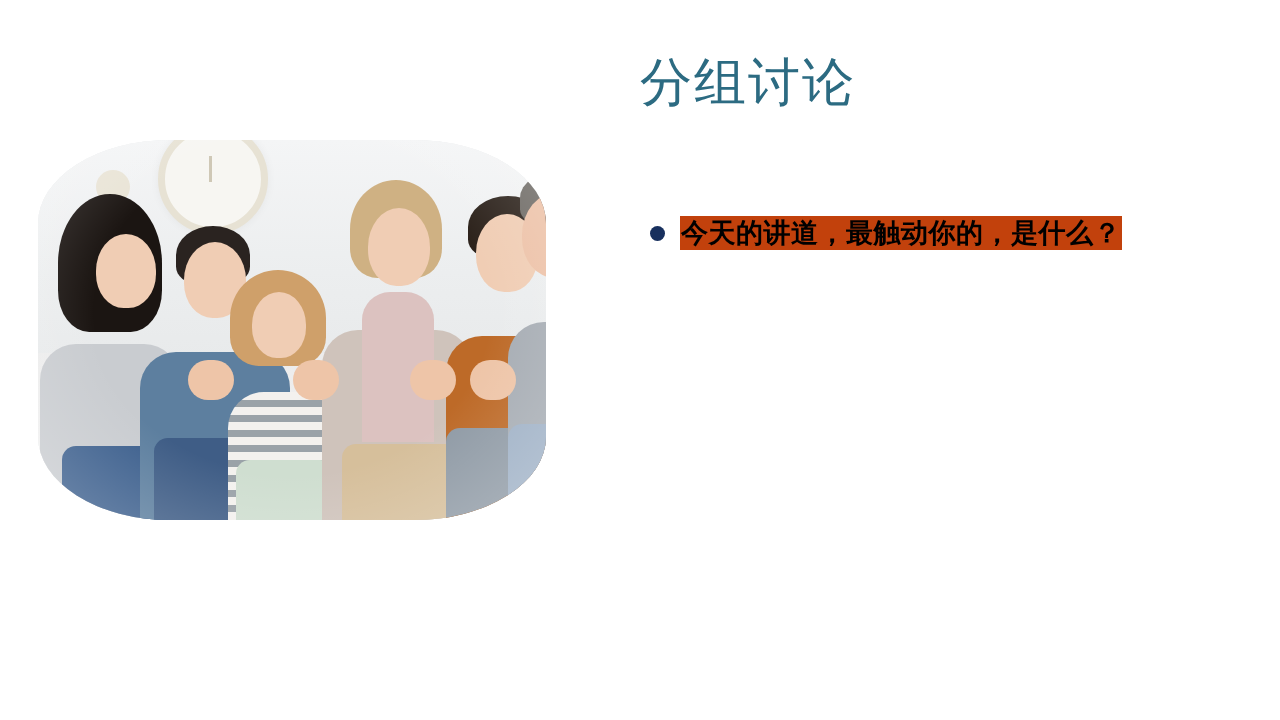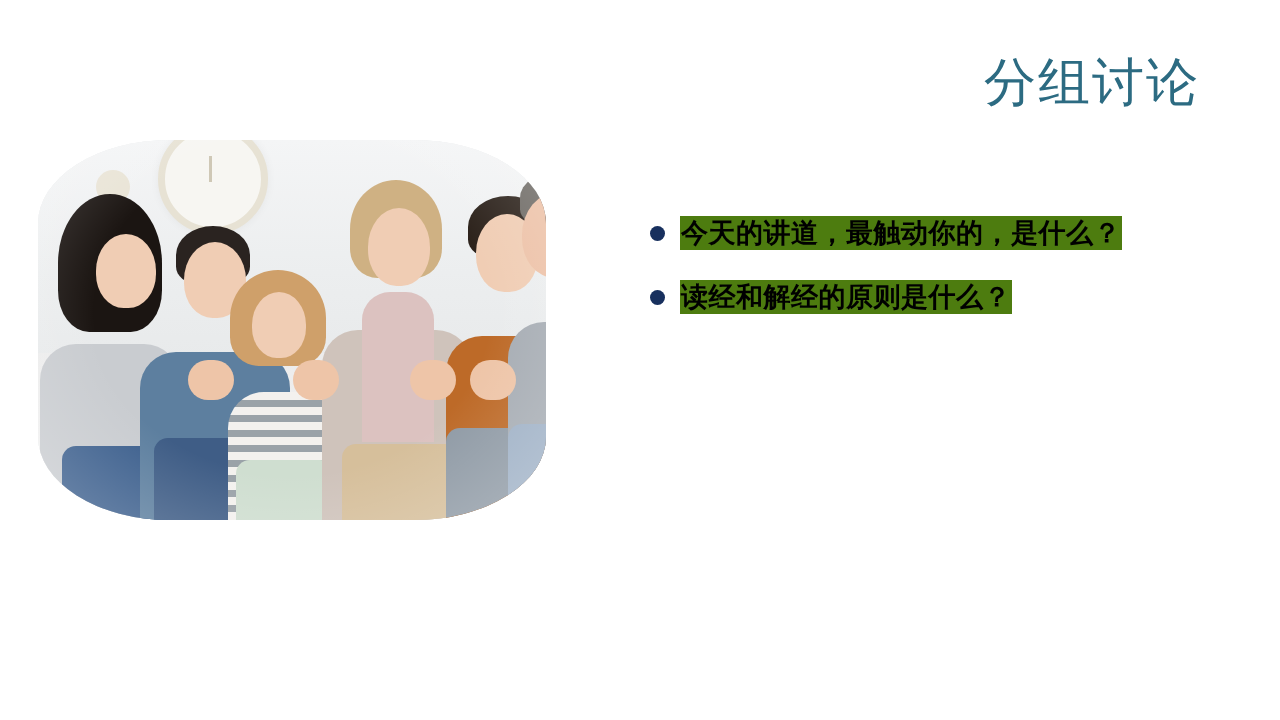--- a/index.html
+++ b/index.html
@@ -17,21 +17,21 @@
     background: #ffffff;
     overflow: hidden;
   }
 
   
   #slide-title {
     position: absolute;
     left: 640px;
     top: 52px;
     width: 560px;
-    text-align: right;
+    text-align: left;
     color: #2c6b82;
     font-size: 52px;
     line-height: 1.18;
     letter-spacing: 2px;
     font-weight: 400;
     white-space: nowrap;
   }
 
   
   #picture-frame {
@@ -190,21 +190,21 @@
   .bullet-marker {
     position: absolute;
     left: 2px;
     top: 12px;
     width: 15px;
     height: 15px;
     border-radius: 50%;
     background: #18305e;
   }
   .bullet-text {
-    background: #4d7c0f;
+    background: #c2410c;
     box-decoration-break: clone;
     -webkit-box-decoration-break: clone;
     padding: 2px 1px;
   }
   #bullet-1 { margin-bottom: 26px; }
   #bullet-1 .bullet-text { }
   #bullet-2 { margin-bottom: 24px; }
 </style>
 </head>
 <body>
@@ -267,21 +267,17 @@
     </div>
   </div>
 
   <div id="bullet-list">
 
     <div class="bullet-item" id="bullet-1">
       <span class="bullet-marker"></span>
       <span class="bullet-text">今天的讲道，最触动你的，是什么？</span>
     </div>
 
-    <div class="bullet-item" id="bullet-2">
-      <span class="bullet-marker"></span>
-      <span class="bullet-text">读经和解经的原则是什么？</span>
-    </div>
 
 
   </div>
 
 </div>
 
 </body></html>

